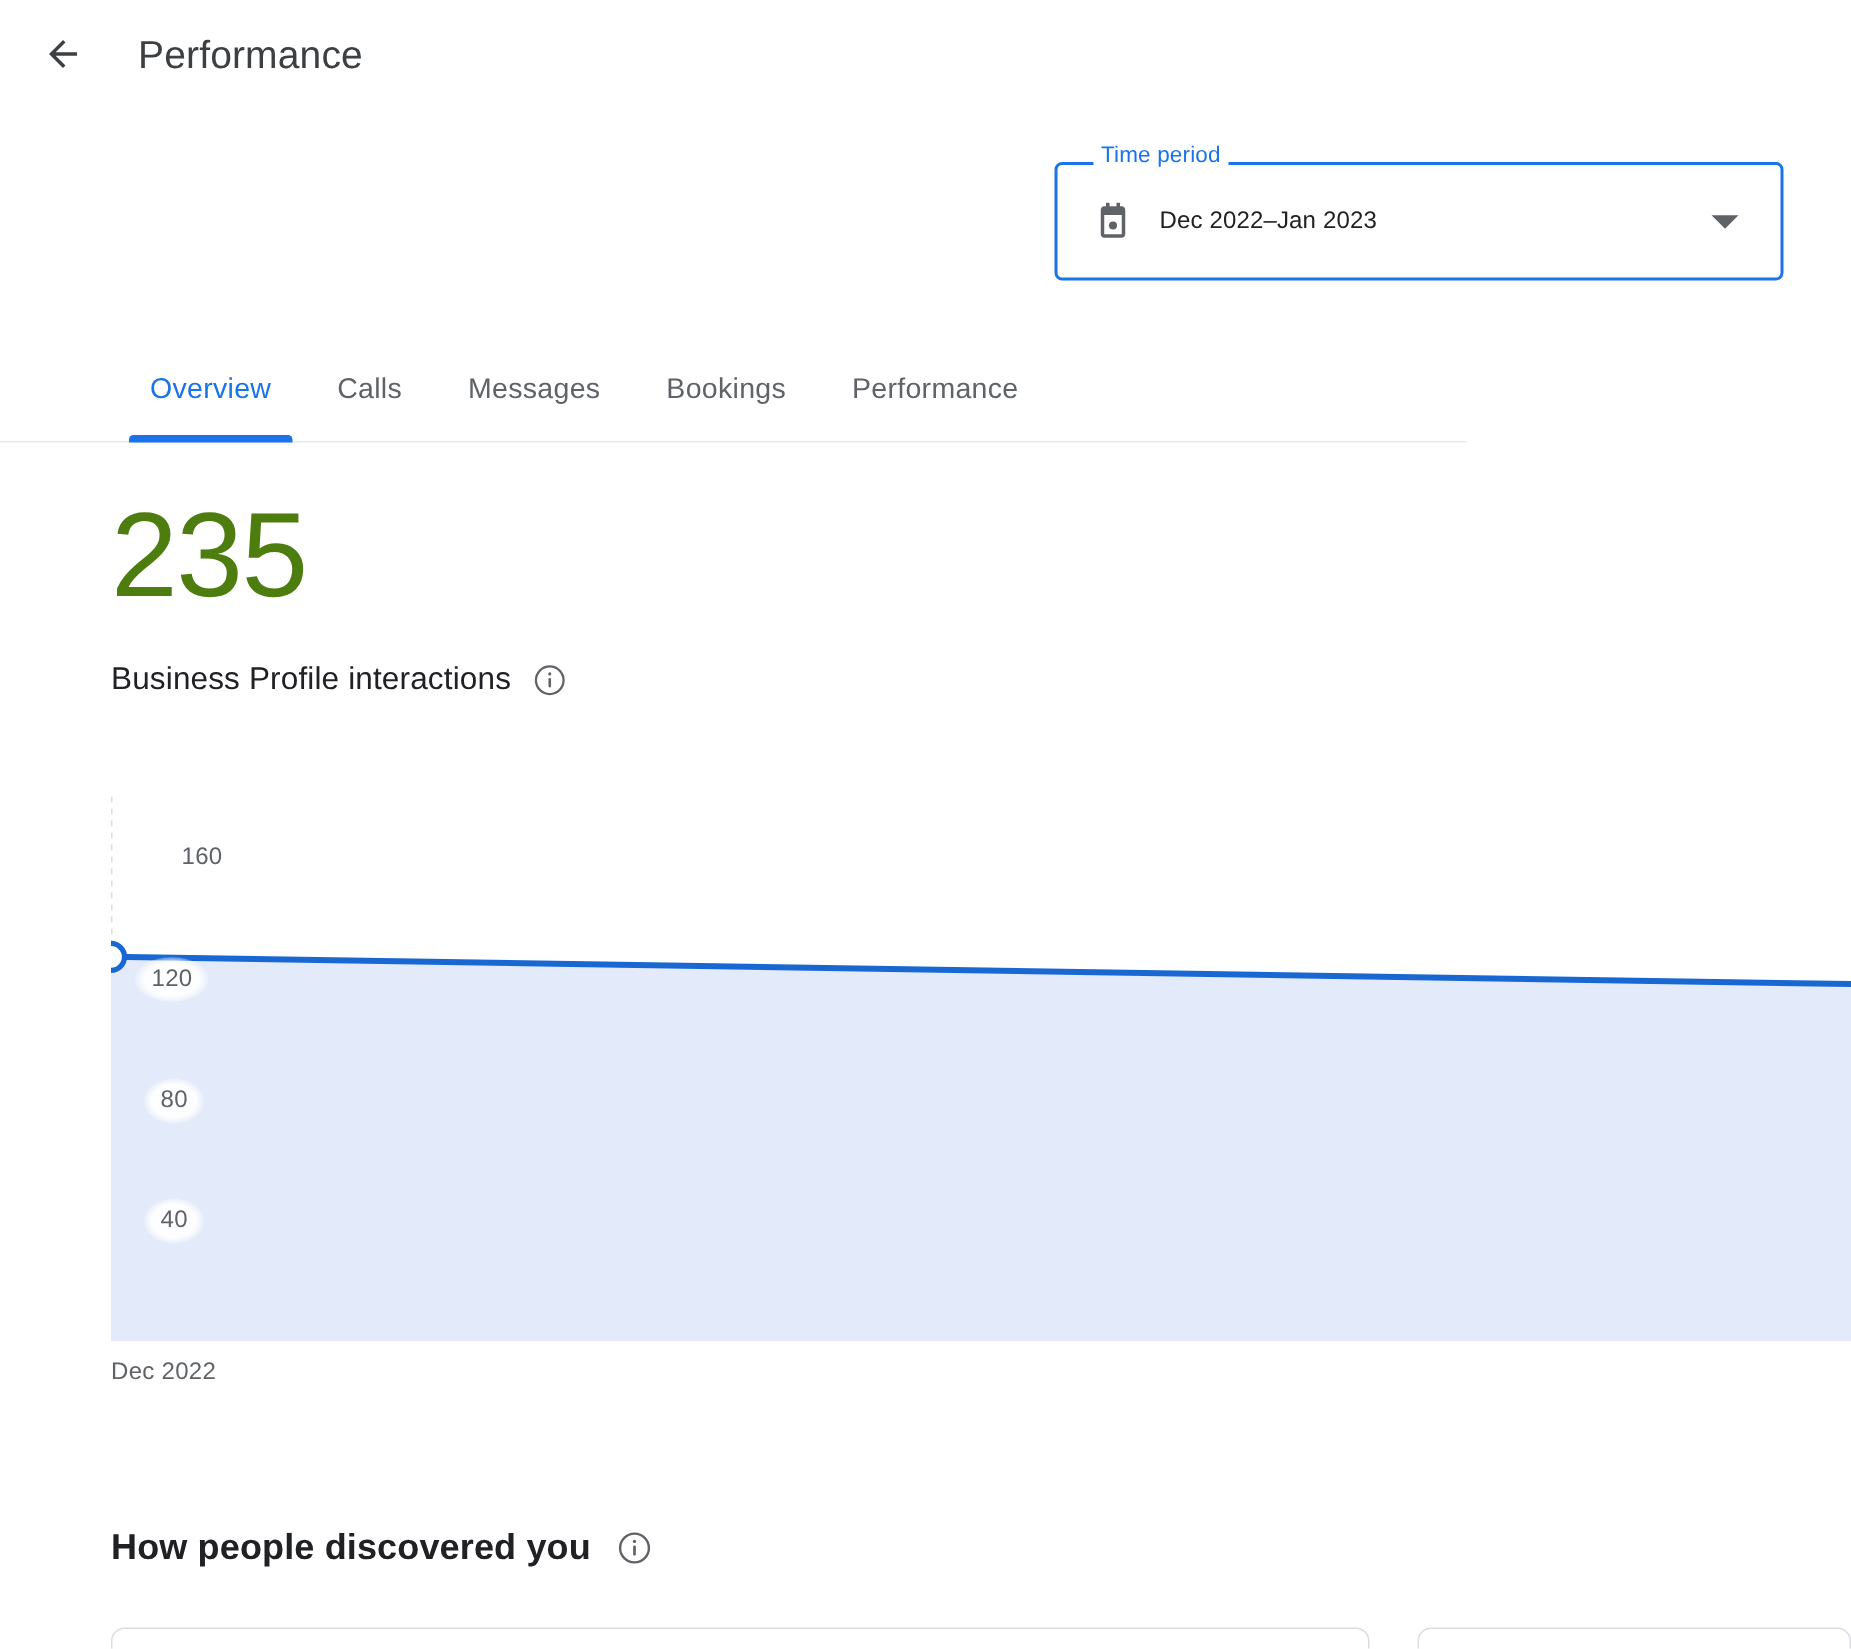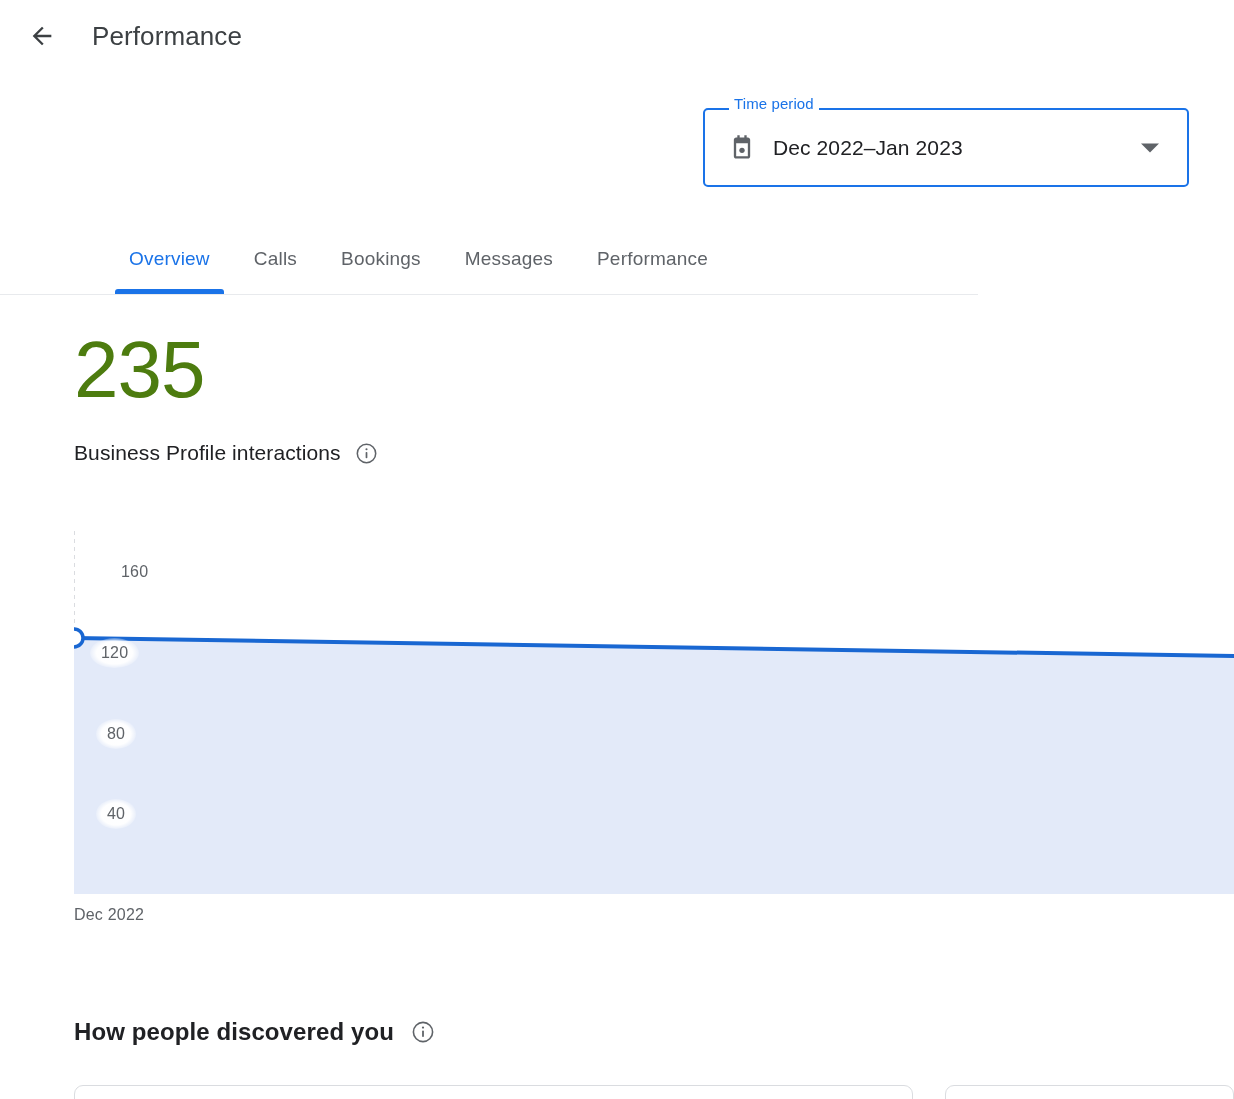--- a/index.html
+++ b/index.html
@@ -84,21 +84,21 @@
   }
   .tp-cal-icon {
     margin-left: 23px;
     width: 28px;
     height: 28px;
     flex: none;
     display: block;
   }
   .tp-value {
     margin-left: 17px;
-    font-size: 21px;
+    font-size: 16px;
     color: #202124;
     letter-spacing: 0.1px;
     white-space: nowrap;
   }
   .tp-caret {
     position: absolute;
     right: 28px;
     top: 50%;
     transform: translateY(-50%);
     width: 0; height: 0;
@@ -108,24 +108,23 @@
   }
 
   
   .tabs-bar {
     position: absolute;
     left: 0;
     top: 225px;
     width: 978px;
     height: 70px;
     display: flex;
-    align-items: flex-end;
+    align-items: center;
     border-bottom: 1px solid #e8eaed;
     box-sizing: border-box;
-    padding-left: 29px;
   }
   .tab {
     position: relative;
     height: 70px;
     display: flex;
     align-items: center;
     justify-content: center;
     font-size: 19px;
     color: #5f6368;
     letter-spacing: 0.2px;
@@ -269,22 +268,22 @@
     </span>
     <span class="tp-value">Dec 2022–Jan 2023</span>
     <span class="tp-caret"></span>
   </div>
   <span class="tp-notch">Time period</span>
 </div>
 
 <div class="tabs-bar">
   <button class="tab active">Overview</button>
   <button class="tab">Calls</button>
+  <button class="tab">Messages</button>
   <button class="tab">Bookings</button>
-  <button class="tab">Messages</button>
   <button class="tab">Performance</button>
 </div>
 
 <div class="metric-block">
   <div class="metric-value">235</div>
   <div class="metric-label-row">
     <span class="metric-label">Business Profile interactions</span>
     <span class="info-icon">
       <svg width="23" height="23" viewBox="0 0 24 24" aria-hidden="true">
         <circle cx="12" cy="12" r="9.6" fill="none" stroke="#5f6368" stroke-width="1.6"></circle>

